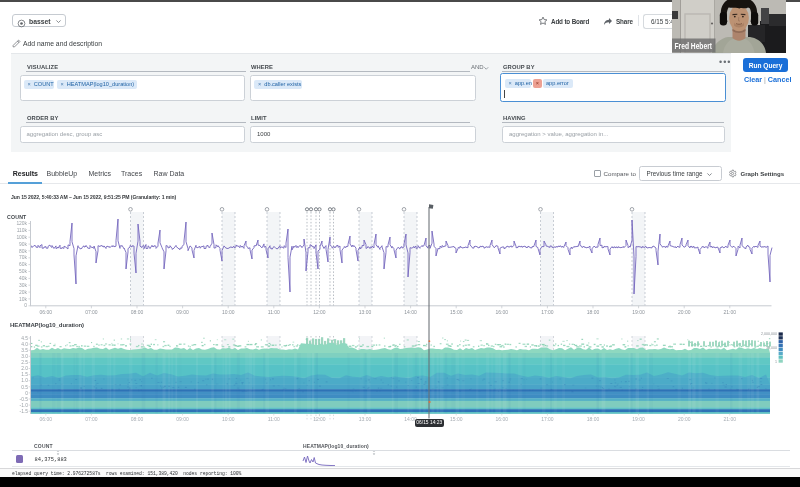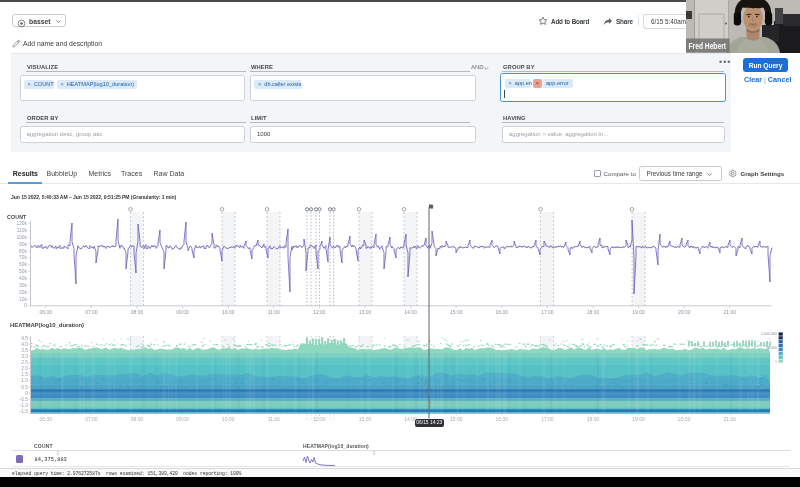--- a/index.html
+++ b/index.html
@@ -1064,21 +1064,21 @@
     </svg></span>
 <div style="position:absolute;left:12px;top:450px;width:778px;height:1px;background:#dadde1"></div>
 <div style="position:absolute;left:15.5px;top:455px;width:7.5px;height:7.5px;background:#7e6bb5;border-radius:1.5px"></div>
 <span style="position:absolute;left:34.5px;top:456.5px;font-size:5.4px;color:#2e3134;font-family:'Liberation Mono',monospace">84,375,883</span>
 <div style="position:absolute;left:12px;top:466.3px;width:778px;height:1px;background:#e4e7ea"></div>
 
 <div style="position:absolute;left:0;top:467.5px;width:800px;height:10px;background:#fafafa;border-top:1px solid #d8d8da"></div>
 <span style="position:absolute;left:12px;top:470.6px;font-size:4.7px;color:#2c2f33;font-family:'Liberation Mono',monospace;letter-spacing:-0.05px">elapsed query time: 2.976272587s&nbsp;&nbsp;rows examined: 151,389,420&nbsp;&nbsp;nodes reporting: 100%</span>
 <div style="position:absolute;left:0;top:477.3px;width:800px;height:9.7px;background:#000"></div>
 
-<div style="position:absolute;left:686px;top:0;width:114px;height:52.5px;overflow:hidden;background:#c9c6c0">
+<div style="position:absolute;left:672px;top:0;width:114px;height:52.5px;overflow:hidden;background:#c9c6c0">
 <svg width="114" height="53" viewBox="0 0 114 53">
 <rect x="0" y="0" width="114" height="53" fill="#c5c2bc"></rect>
 <rect x="8.5" y="0" width="34" height="53" fill="#dad7d1"></rect>
 <rect x="13" y="14" width="25" height="39" fill="none" stroke="#c3c0ba" stroke-width="1.4"></rect>
 <line x1="8.5" y1="0" x2="8.5" y2="53" stroke="#a8a5a0" stroke-width="1"></line>
 <line x1="42.5" y1="0" x2="42.5" y2="53" stroke="#b2afa9" stroke-width="1"></line>
 <circle cx="40" cy="23.5" r="1.1" fill="#6b6865"></circle>
 <rect x="0" y="11" width="6" height="8" fill="#3a3a3c"></rect>
 <rect x="88" y="21" width="26" height="32" fill="#1b1b1d"></rect>
 <rect x="76" y="25" width="17" height="17" fill="#252527"></rect>

